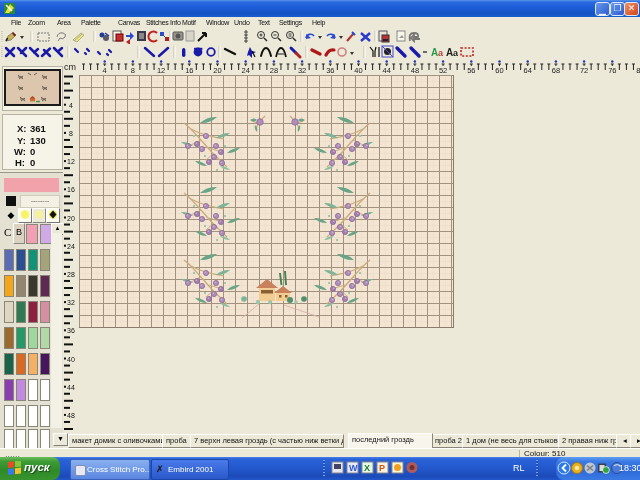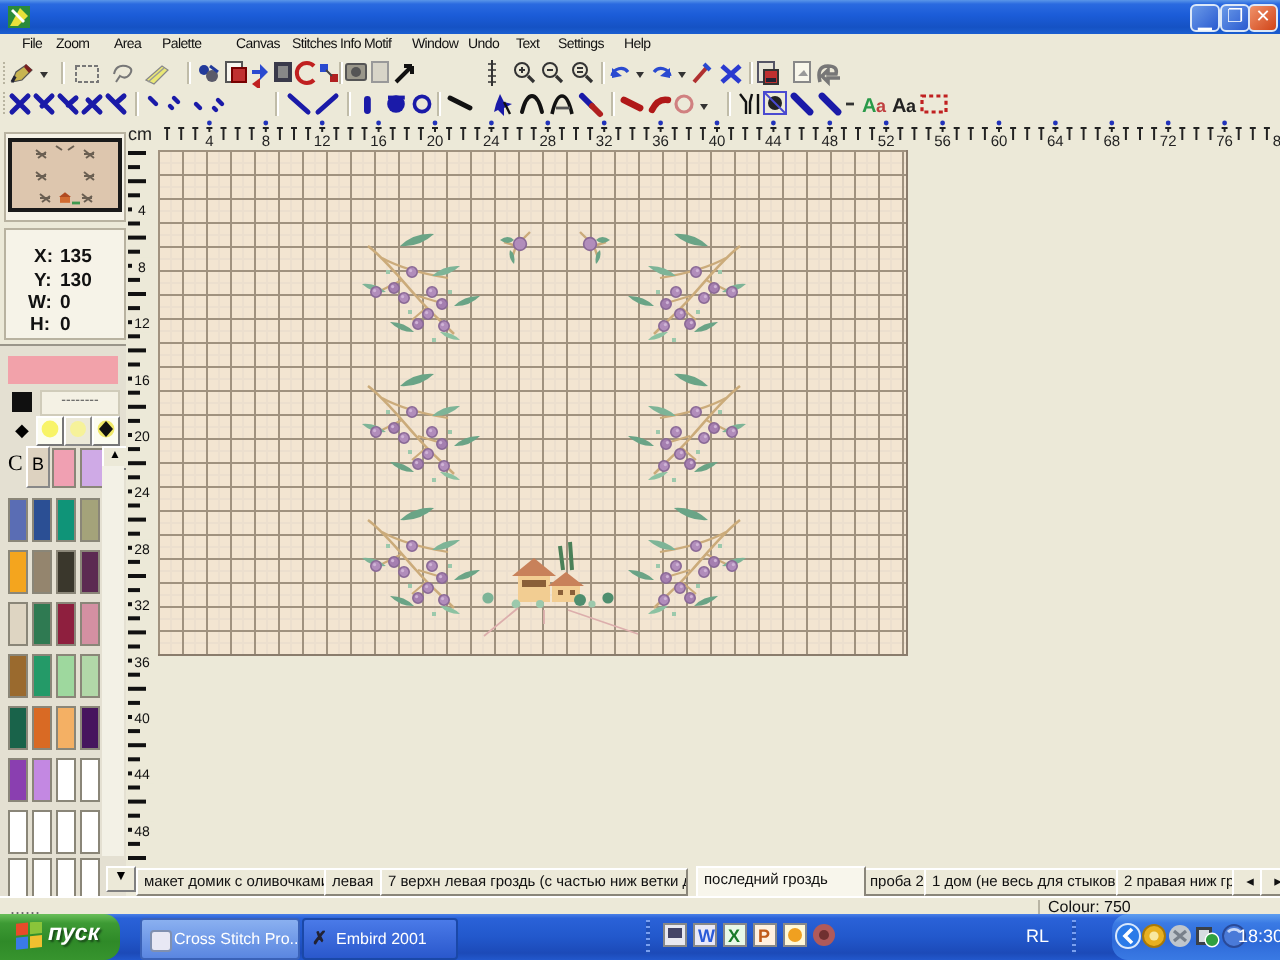--- a/index.html
+++ b/index.html
@@ -307,21 +307,21 @@
         </g>
         <rect x="24" y="27" width="5" height="3.4" fill="#d06a30"></rect>
         <path d="M23.5 27.5 l3 -2.4 l3 2.4 z" fill="#b04a20"></path>
         <path d="M30 30.5 h4" stroke="#3f9a4f" stroke-width="1.4"></path>
       </svg>
     </div>
       </div>
     <div class="abs" id="infobox">
       <div style="top:8px">
           <span style="position:absolute;left:14px">X:</span>
-          <span style="position:absolute;left:27px">135</span>
+          <span style="position:absolute;left:27px">361</span>
         </div>
       <div style="top:20px">
           <span style="position:absolute;left:14px">Y:</span>
           <span style="position:absolute;left:27px">130</span>
         </div>
       <div style="top:31px">
           <span style="position:absolute;left:11px">W:</span>
           <span style="position:absolute;left:27px">0</span>
         </div>
       <div style="top:42px">
@@ -944,34 +944,34 @@
         <circle cx="28" cy="31" r="2" fill="#9cc9ac"></circle>
         <circle cx="48" cy="29" r="3" fill="#4e8e6e"></circle>
         <circle cx="62" cy="28" r="2.8" fill="#4e8e6e"></circle>
         <circle cx="54" cy="31" r="1.8" fill="#9cc9ac"></circle>
         <path d="M17 33 L0 47 M42 34 L77 46 M30 34 l0 7" fill="none" stroke="#dcaeac" stroke-width="0.9"></path>
       </g>
     </svg>
 
   <div class="abs" id="tabbar">
     <div class="tab" style="left:4px;width:90px">макет домик с оливочками</div>
-    <div class="tab" style="left:98px;width:24px">левая</div>
+    <div class="tab" style="left:98px;width:24px">проба</div>
     <div class="tab" style="left:126px;width:146px">7 верхн левая гроздь (с частью ниж ветки для стык)</div>
     <div class="tab active" style="left:284px;width:77px">последний гроздь</div>
     <div class="tab" style="left:367px;width:28px">проба 2</div>
     <div class="tab" style="left:398px;width:92px">1 дом (не весь для стыковки)</div>
     <div class="tab" style="left:494px;width:62px">2 правая ниж гр</div>
     <div class="tab" style="left:552px;width:10px;text-align:center">◂</div>
     <div class="tab" style="left:566px;width:10px;text-align:center">▸</div>
   </div>
 
   <div class="abs" id="statusbar">
     <span style="position:absolute;left:5px;top:0px;color:#666">......</span>
     <span style="position:absolute;left:519px;top:1px;width:1px;height:8px;background:#b8b4a4"></span>
-    <span style="position:absolute;left:524px;top:0px;color:#111;font-size:8px">Colour: 750</span>
+    <span style="position:absolute;left:524px;top:0px;color:#111;font-size:8px">Colour: 510</span>
   </div>
 
   <div class="abs" id="taskbar">
     <div class="abs" id="startbtn">
       <svg class="abs" style="left:7px;top:4px" width="15" height="15" viewBox="0 0 15 15">
         <rect x="1" y="1" width="6" height="6" fill="#e84a2a" transform="skewY(-6)"></rect>
         <rect x="8" y="1" width="6" height="6" fill="#8ac43a" transform="skewY(-6)"></rect>
         <rect x="1" y="8" width="6" height="6" fill="#3a7ae8" transform="skewY(-6)"></rect>
         <rect x="8" y="8" width="6" height="6" fill="#f0c030" transform="skewY(-6)"></rect>
       </svg>

